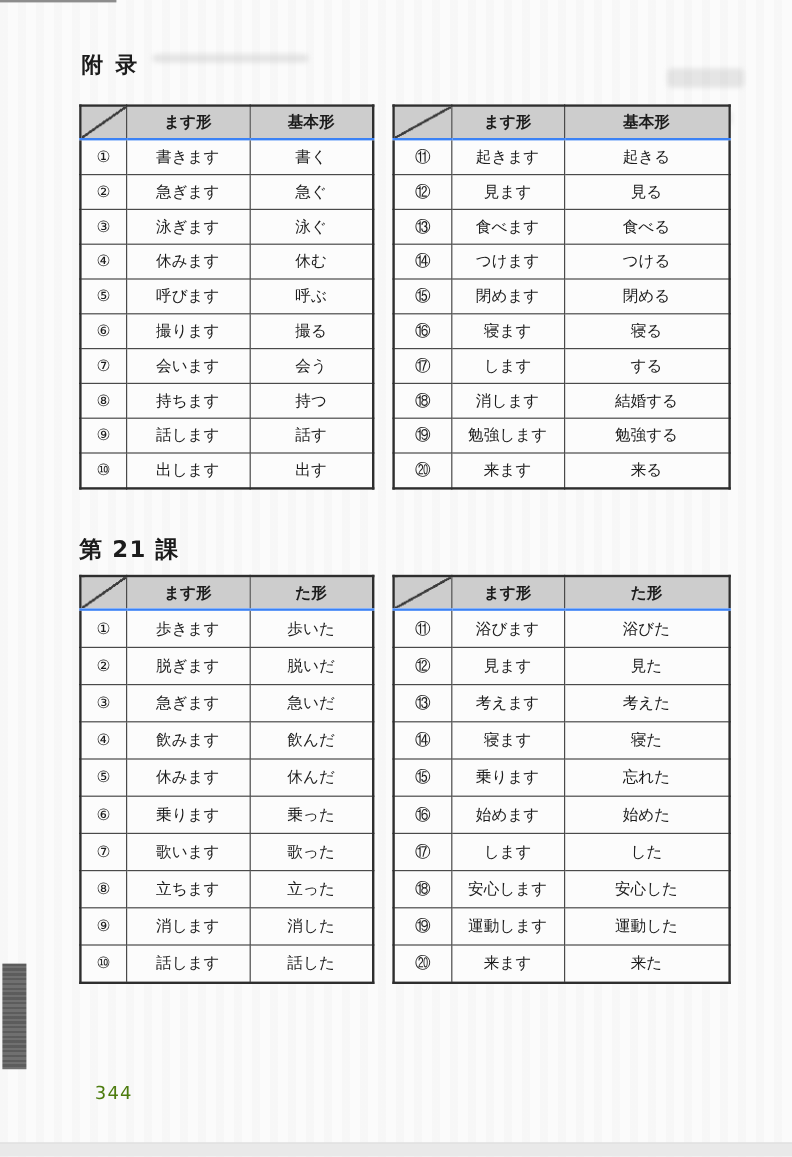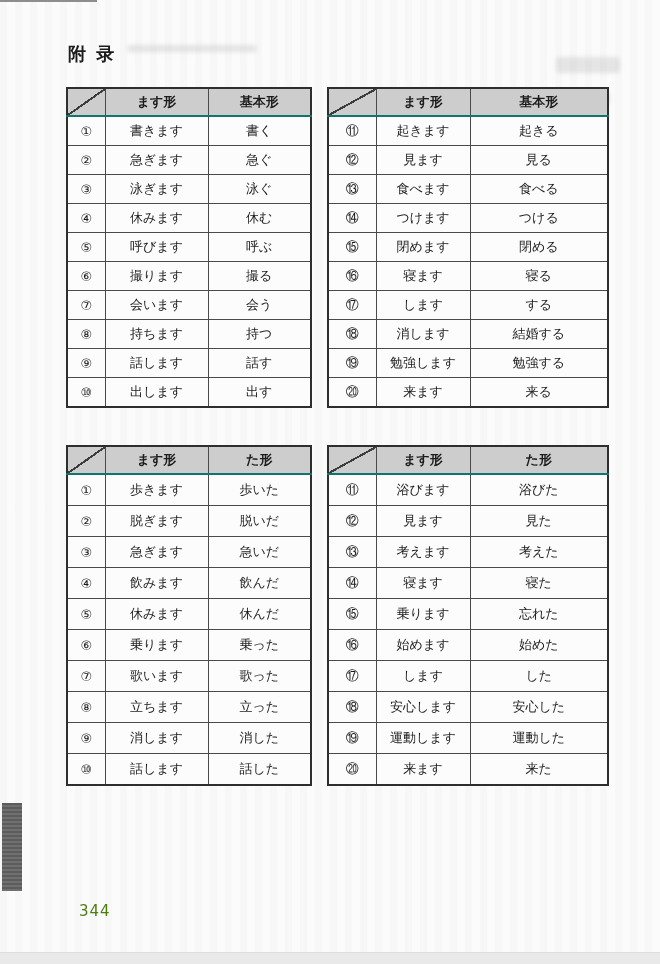--- a/index.html
+++ b/index.html
@@ -40,21 +40,21 @@
 
   table.conj { border-collapse: collapse; table-layout: fixed; border: 2px solid #2e2e2e; background: #fdfdfd; }
   table.conj th, table.conj td {
     border: 1px solid #4a4a4a;
     text-align: center; vertical-align: middle;
     padding: 0; overflow: hidden; white-space: nowrap;
   }
   table.conj thead th {
     background-color: #cdcdcd;
     height: 26px; font-size: 13px; font-weight: bold;
-    border-bottom: 2px solid #0f766e;
+    border-bottom: 2px solid #3b82f6;
   }
   table.conj thead th.diag {
     background-image: linear-gradient(to bottom right,
       rgba(0,0,0,0) calc(50% - 1px), #3c3c3c calc(50% - 1px),
       #3c3c3c calc(50% + 1px), rgba(0,0,0,0) calc(50% + 1px));
   }
   table.conj tbody td { height: 28px; font-size: 13px; background: #fcfcfc; }
   .sec-2 table.conj tbody td { height: 30px; }
   td.c-num { font-size: 14px; }
 
@@ -208,20 +208,21 @@
               <td class="c-num">⑳</td>
               <td>来ます</td>
               <td>来る</td>
             </tr>
           </tbody>
       </table>
     </div>
   </div>
 
   <div class="section sec-2">
+    <div class="section-title">第 21 課</div>
     <div class="tables">
       <table class="conj t-left">
         <colgroup>
             <col style="width:38px">
             <col style="width:103px">
             <col style="width:103px">
           </colgroup>
         <thead>
           <tr>
             <th class="diag"></th>

